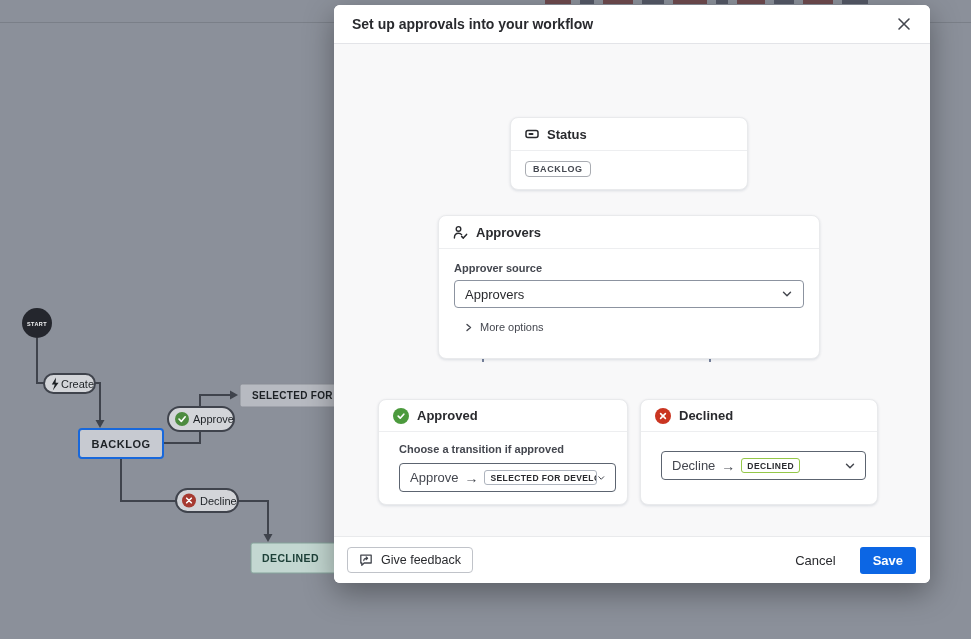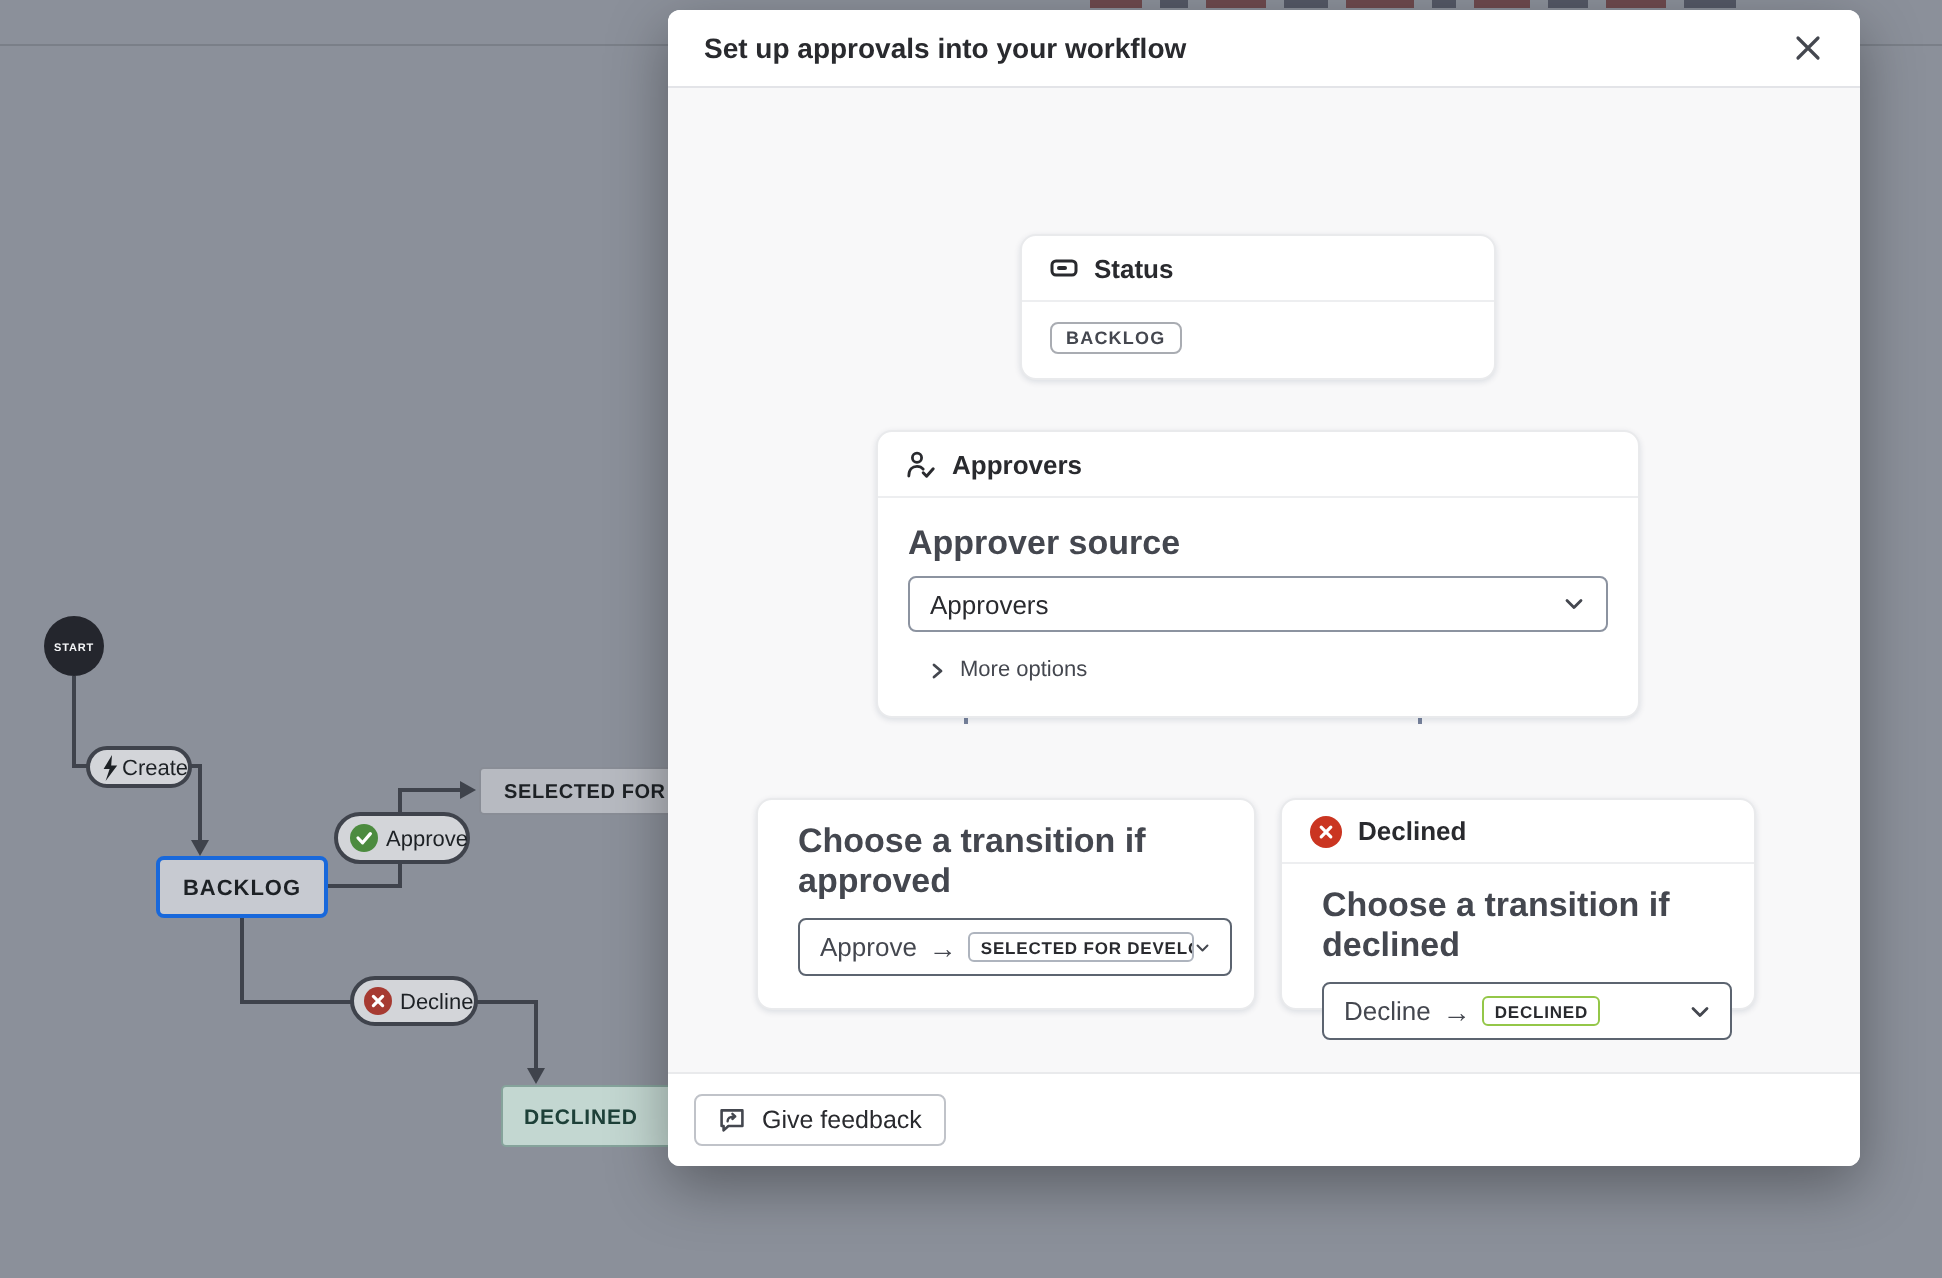--- a/index.html
+++ b/index.html
@@ -32,21 +32,21 @@
   .card-title { font-size:13px; font-weight:700; color:#292A2E; }
 
   .status-card  { left:176px; top:73px;  width:238px; height:73px; }
   .status-card .card-head { height:33px;align-items:center; }
   .status-badge { display:inline-block; margin:10px 14px; border:1.5px solid #A9ACB2; border-radius:4px;
                   padding:2px 7px; font-size:9px; font-weight:700; letter-spacing:.6px; color:#44474F; background:#fff; }
 
   .approvers-card { left:104px; top:171px; width:382px; height:144px; }
   .approvers-card .card-head { height:33px; }
   .approvers-body { padding:13px 15px 0 15px; }
-  .field-label { font-size:17px; font-weight:700; color:#44474F; margin-bottom:6px; }
+  .field-label { font-size:11px; font-weight:700; color:#44474F; margin-bottom:6px; }
   .select { display:flex; align-items:center; background:#fff; border-radius:4px; cursor:pointer; }
   .approver-select { height:28px; border:1.5px solid #8C93A0; padding:0 10px; }
   .approver-select .sel-text { flex:1; font-size:13px; color:#292A2E; }
   .more-options { display:flex; align-items:center; gap:7px; margin:13px 0 0 10px; cursor:pointer; }
   .more-options span { font-size:11px; font-weight:500; color:#44474F; }
 
   .outcome-card { top:355px; height:106px; }
   .approved-card { left:44px;  width:250px; }
   .declined-card { left:306px; width:238px; }
   .outcome-card .card-head { height:32px; }
@@ -198,20 +198,28 @@
         <div class="more-options">
           <svg width="9" height="9" viewBox="0 0 9 9">
             <path d="M3 1.5 L6.5 4.5 L3 7.5" fill="none" stroke="#44474F" stroke-width="1.4" stroke-linecap="round" stroke-linejoin="round"></path>
           </svg>
           <span>More options</span>
         </div>
       </div>
     </div>
 
     <div class="card outcome-card approved-card">
+      <div class="card-head">
+        <span class="round-ic green">
+          <svg width="10" height="10" viewBox="0 0 10 10">
+              <polyline points="2.2,5.2 4.2,7.2 7.8,3.2" fill="none" stroke="#fff" stroke-width="1.7" stroke-linecap="round" stroke-linejoin="round"></polyline>
+            </svg>
+        </span>
+        <span class="card-title">Approved</span>
+      </div>
       <div class="outcome-body">
         <div class="field-label">Choose a transition if approved</div>
         <div class="select transition-select">
           <span class="trans-name">Approve</span>
           <span class="trans-arrow">→</span>
           <span class="target-badge badge-gray">SELECTED FOR DEVELOPMENT</span>
           <span class="sel-spacer"></span>
           <svg width="12" height="12" viewBox="0 0 12 12">
             <path d="M2.5 4.2 L6 7.8 L9.5 4.2" fill="none" stroke="#44474F" stroke-width="1.4" stroke-linecap="round" stroke-linejoin="round"></path>
           </svg>
@@ -222,21 +230,20 @@
     <div class="card outcome-card declined-card">
       <div class="card-head">
         <span class="round-ic red">
           <svg width="8" height="8" viewBox="0 0 8 8">
               <path d="M1.6 1.6 L6.4 6.4 M6.4 1.6 L1.6 6.4" stroke="#fff" stroke-width="1.6" stroke-linecap="round"></path>
             </svg>
         </span>
         <span class="card-title">Declined</span>
       </div>
       <div class="outcome-body">
-        <div class="field-label">Choose a transition if declined</div>
         <div class="select transition-select">
           <span class="trans-name">Decline</span>
           <span class="trans-arrow">→</span>
           <span class="target-badge badge-lime">DECLINED</span>
           <span class="sel-spacer"></span>
           <svg width="12" height="12" viewBox="0 0 12 12">
             <path d="M2.5 4.2 L6 7.8 L9.5 4.2" fill="none" stroke="#44474F" stroke-width="1.4" stroke-linecap="round" stroke-linejoin="round"></path>
           </svg>
         </div>
       </div>
@@ -244,14 +251,18 @@
   </div>
 
   <div class="modal-footer">
     <div class="feedback-btn">
       <svg width="14" height="14" viewBox="0 0 14 14">
         <path d="M1.8 2.2 H12.2 V10 H5.2 L2.8 12.2 V10 H1.8 Z" fill="none" stroke="#44474F" stroke-width="1.3" stroke-linejoin="round"></path>
         <path d="M4.8 7.6 C4.8 5.8 6.2 5.2 8.6 5.2 M8.6 5.2 L7.2 3.9 M8.6 5.2 L7.2 6.5" fill="none" stroke="#44474F" stroke-width="1.2" stroke-linecap="round" stroke-linejoin="round"></path>
       </svg>
       <span>Give feedback</span>
     </div>
+    <div class="footer-right">
+      <span class="cancel-btn">Cancel</span>
+      <button class="save-btn">Save</button>
+    </div>
   </div>
 </div>
 
 </body></html>

